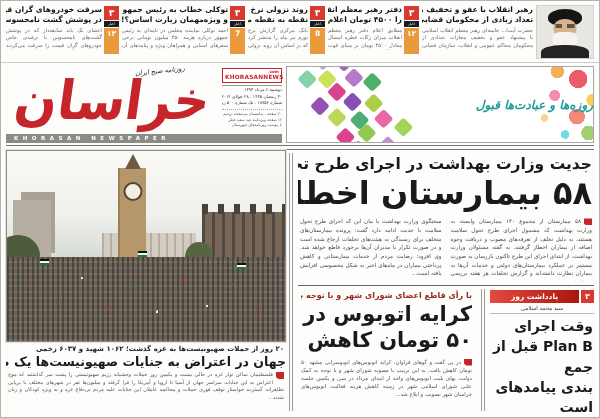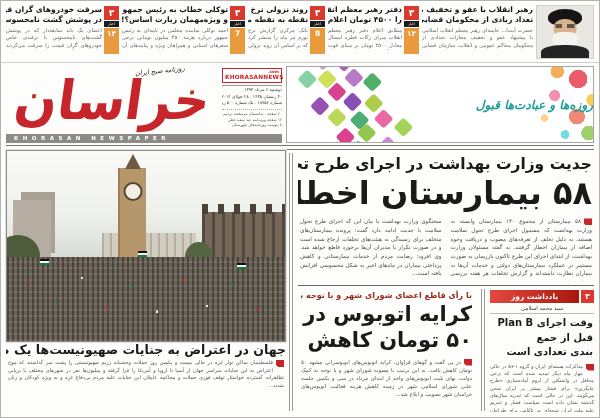--- a/index.html
+++ b/index.html
@@ -79,21 +79,21 @@
   .lm{float:right;width:8px;height:7px;background:#c6252b;margin-left:3px;margin-top:1px;
       clip-path:polygon(0 0,100% 0,100% 100%,28% 100%,0 72%)}
   .hrule{border-top:1px solid #666;margin:3px 0 0}
   .bottom-row{flex:none;height:128px;display:flex}
   .note-box{width:106px;flex:none;display:flex;flex-direction:column;padding:4px 0 2px 2px;min-width:0}
   .note-bar{display:flex;gap:2px;height:13px;flex:none}
   .note-badge{width:13px;background:#d93a2f;color:#fff;font-weight:bold;font-size:8px;line-height:13px;text-align:center;flex:none}
   .note-label{flex:1;background:linear-gradient(90deg,#e3493e,#a8170d);color:#fff;font-size:7.5px;font-weight:bold;
               line-height:13px;text-align:center;border-radius:0;white-space:nowrap;overflow:hidden}
   .note-author{font-size:5.5px;color:#333;text-align:center;padding:2px 0;border-bottom:1px solid #bbb}
-  .note-title{font-size:10px;font-weight:bold;text-align:right;line-height:1.45;padding:2px 1px}
+  .note-title{font-size:14px;font-weight:bold;text-align:right;line-height:1.45;padding:2px 1px}
   .note-body{font-size:4.9px;color:#555;text-align:justify;line-height:1.5;flex:1;overflow:hidden;margin-top:1px}
   .bus-box{flex:1;display:flex;flex-direction:column;padding:3px 6px 0 3px;min-width:0}
   .bus-kicker{color:#992c22;font-size:8px;font-weight:bold;text-align:center;padding:2px 0 1px;white-space:nowrap;overflow:hidden}
   .bus-h1,.bus-h2{font-size:21px;font-weight:bold;text-align:center;line-height:1.25;letter-spacing:-.5px;white-space:nowrap;overflow:hidden}
   .bus-body{font-size:5.4px;color:#555;text-align:justify;line-height:1.5;margin-top:4px;overflow:hidden;flex:1}
 
   
   .left-col{width:280px;flex:none;display:flex;flex-direction:column;min-width:0}
   .photo{position:relative;height:192px;flex:none;border:1px solid #8f8d89;outline:1px solid #e2e0db;
          background:linear-gradient(180deg,#fafaf7 0%,#eef0ec 34%,#d8dcd6 55%);overflow:hidden}
@@ -259,21 +259,21 @@
       <div class="bottom-row">
 
         <div class="note-box">
           <div class="note-bar">
             <div class="note-badge">۳</div>
             <div class="note-label">یادداشت روز</div>
           </div>
           <div class="note-author">سید محمد اسلامی</div>
           <div class="note-title">
             <span>وقت اجرای Plan B قبل از جمع</span><br>
-            <span>بندی تعدادی است</span>
+            <span>بندی پیامدهای است</span>
           </div>
           <div class="note-body"><span class="lm"></span><span>مذاکرات هسته‌ای ایران و گروه ۱+۵ در حالی چهار ماه دیگر تمدید شده است که برخی محافل در واشنگتن از لزوم آماده‌سازی «طرح جایگزین» برای فشار بیشتر بر ایران سخن می‌گویند. این در حالی است که تجربه سال‌های گذشته نشان داده است سیاست فشار و تحریم علیه ملت ایران نتیجه‌ای جز ناکامی برای طراحان آن نداشته است... صفحه ۲</span></div>
         </div>
 
         <div class="vrule"></div>
 
         <div class="bus-box">
           <div class="bus-kicker">با رأی قاطع اعضای شورای شهر و با توجه به کمک دولت</div>
           <div class="bus-h1">کرایه اتوبوس در مشهد</div>
           <div class="bus-h2">۵۰ تومان کاهش یافت</div>
@@ -290,18 +290,19 @@
         <div class="ph-white"></div>
         <div class="ph-port"></div>
         <div class="ph-bigben"></div>
         <div class="ph-tree-l"></div>
         <div class="ph-tree-r"></div>
         <div class="ph-crowd"></div>
         <span class="flag f1"></span>
         <span class="flag f2"></span>
         <span class="flag f3"></span>
       </div>
+      <div class="cap-kicker">۲۰ روز از حملات صهیونیست‌ها به غزه گذشت؛ ۱۰۶۲ شهید و ۶۰۳۷ زخمی</div>
       <div class="cap-headline">جهان در اعتراض به جنایات صهیونیست‌ها یک صدا شد</div>
       <div class="cap-body"><span class="lm"></span><span>فلسطینیان ساکن نوار غزه در حالی بیست و یکمین روز حملات وحشیانه رژیم صهیونیستی را پشت سر گذاشتند که موج اعتراض به این جنایات سراسر جهان از آسیا تا اروپا و آمریکا را فرا گرفته و میلیون‌ها نفر در شهرهای مختلف با برپایی تظاهرات گسترده خواستار توقف فوری حملات و محاکمه عاملان این جنایات علیه مردم بی‌دفاع غزه و به ویژه کودکان و زنان شدند...</span></div>
     </div>
 
   </div>
 </div>
 
 </body></html>

